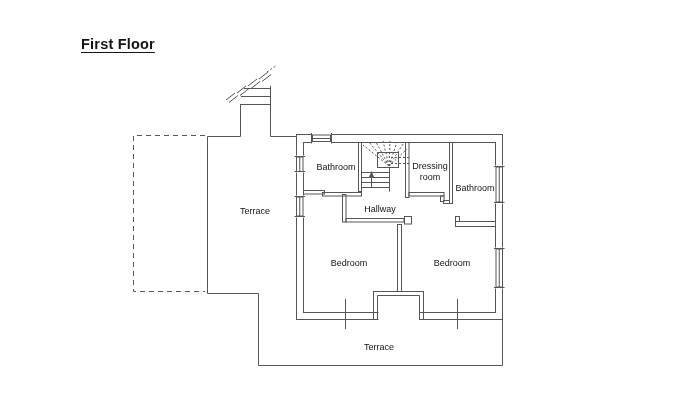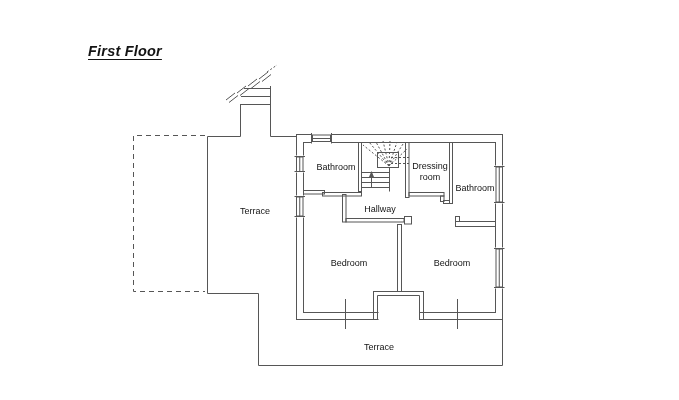--- a/index.html
+++ b/index.html
@@ -6,23 +6,23 @@
     --line:#565656;
     --text:#141414;
     --background:#ffffff;
   }
   html,body{margin:0;padding:0;background:#e8e8e8;}
   #stage{
     position:relative;width:679px;height:400px;background:var(--background);
     font-family:"Liberation Sans", sans-serif;overflow:hidden;
   }
   #plan-title{
-    position:absolute;left:80px;top:35px;margin:8px;
+    position:absolute;left:80px;top:35px;margin:1px;
     font-size:14.5px;font-weight:bold;letter-spacing:.2px;color:var(--text);
-    text-decoration:underline;text-underline-offset:3px;font-style:italic;
+    text-decoration:underline;text-underline-offset:3px;
   }
   svg.plan{position:absolute;left:0;top:0;}
   svg.plan .ln{stroke:var(--line);stroke-width:1;fill:none;}
   svg.plan .dash{stroke-dasharray:5 4;}
   svg.plan .dash2{stroke-dasharray:2 2;}
   svg.plan .erase{fill:var(--background);stroke:none;}
   svg.plan text{
     fill:var(--text);font-family:"Liberation Sans", sans-serif;
     font-size:9px;text-anchor:middle;
   }

